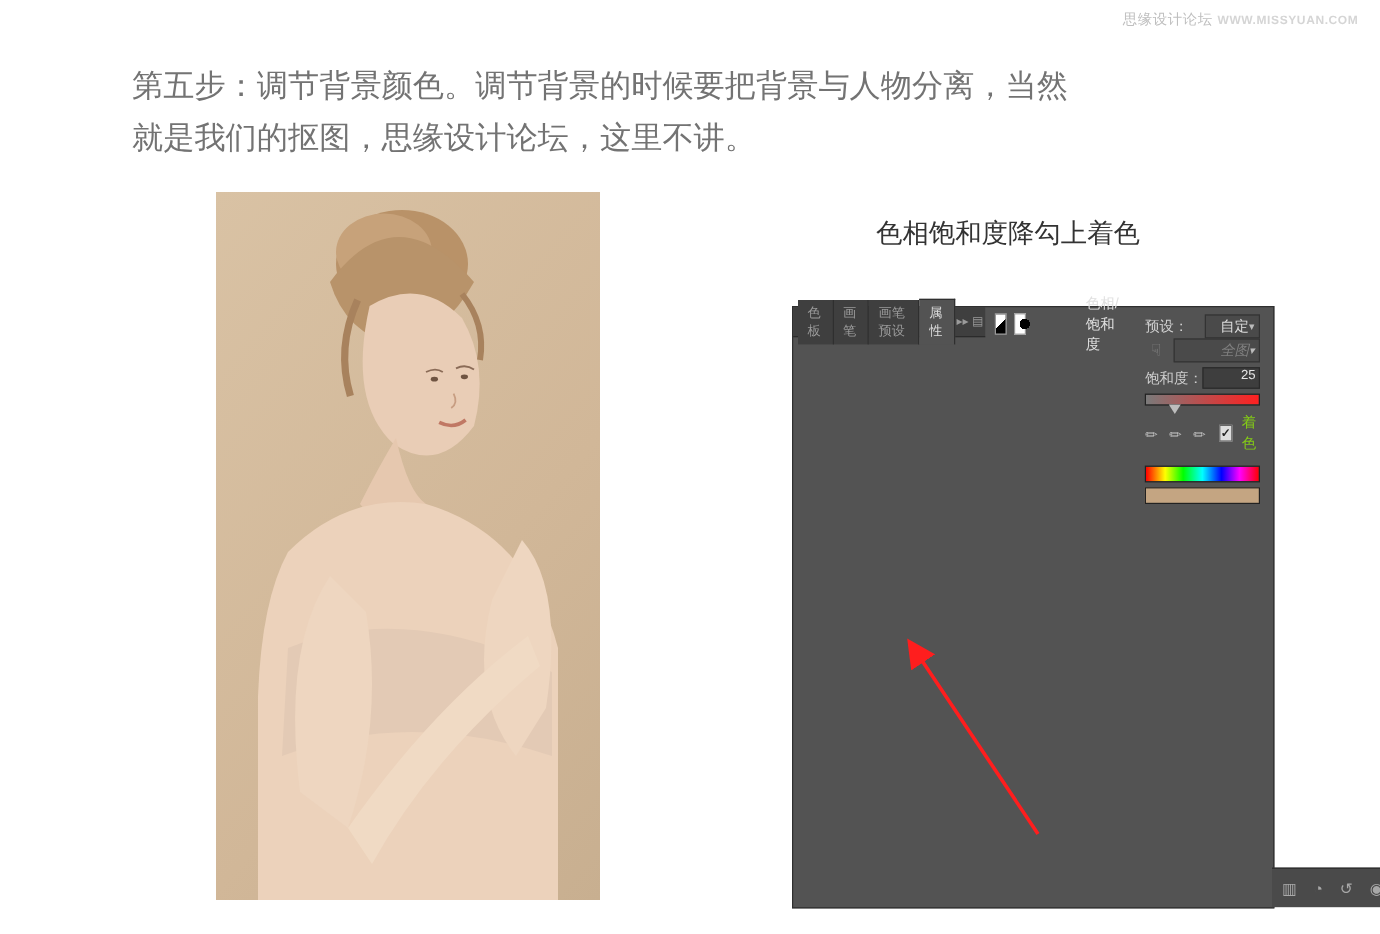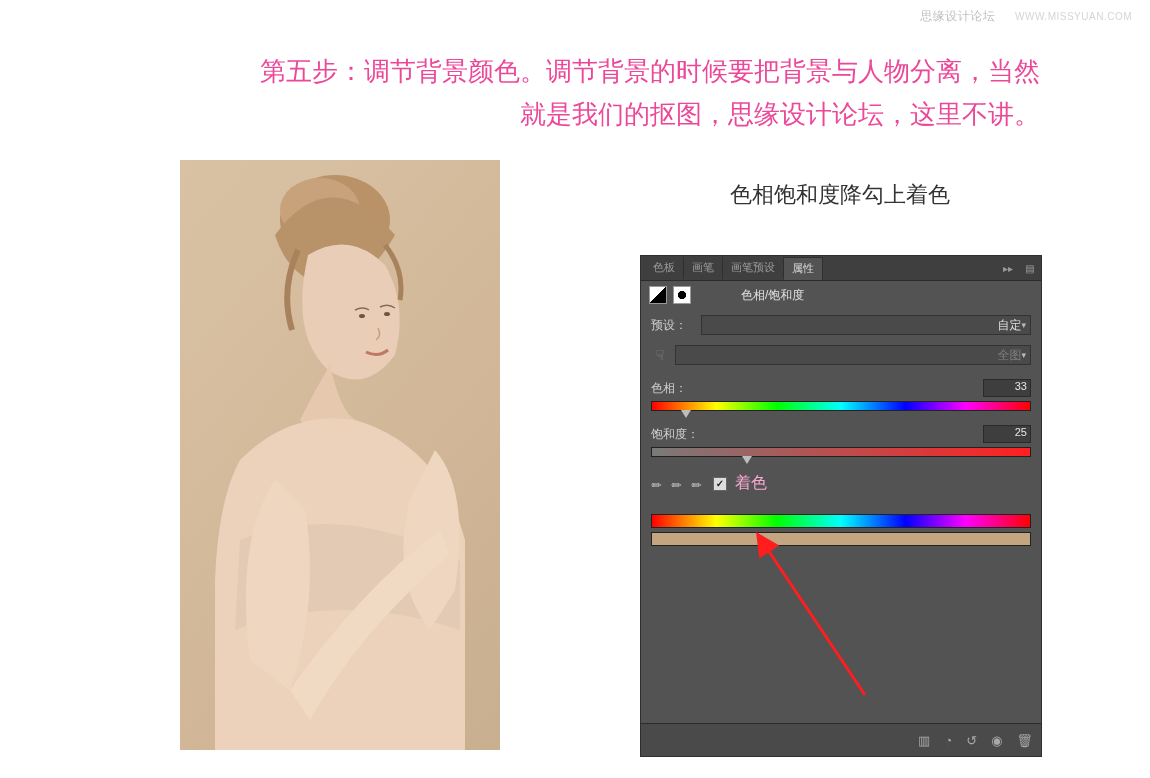--- a/index.html
+++ b/index.html
@@ -16,30 +16,31 @@
     position: absolute;
     top: 8px;
     right: 18px;
     font-size: 12px;
     color: #bfbfbf;
     letter-spacing: 0.5px;
   }
   .watermark .sub {
     font-size: 10px;
     color: #d5d5d5;
-    margin-left: 16px;
+    margin-left: 0;
+    font-weight: bold;
   }
   .header-text {
     position: absolute;
     top: 50px;
-    left: 96px;
+    left: 110px;
     right: 110px;
-    text-align: right;
+    text-align: left;
     font-size: 26px;
-    color: #ec4899;
+    color: #737373;
     line-height: 1.65;
     font-weight: 300;
   }
   .header-text .step-label {
     display: inline;
   }
 
   .portrait {
     position: absolute;
     top: 160px;
@@ -62,29 +63,29 @@
     width: 400px;
     text-align: center;
     font-size: 22px;
     color: #333;
     font-weight: 400;
   }
 
   .ps-panel {
     position: absolute;
     top: 255px;
-    left: 640px;
+    left: 660px;
     width: 400px;
     height: 500px;
     background: #535353;
     border: 1px solid #2f2f2f;
     font-size: 12px;
     color: #cfcfcf;
     display: flex;
-    flex-direction: column;
+    flex-direction: row;
   }
   .ps-tabbar {
     display: flex;
     align-items: center;
     height: 24px;
     background: #3f3f3f;
     border-bottom: 1px solid #2b2b2b;
     padding-left: 4px;
   }
   .ps-tab {
@@ -132,39 +133,38 @@
     position:absolute;
     left:3px;top:3px;width:10px;height:10px;border-radius:50%;
     background: radial-gradient(circle,#000 0 60%,transparent 61%);
   }
   .ps-titlebar .title-text { font-size: 12px; color:#e0e0e0;margin-left:44px; }
 
   .ps-body {
     padding: 6px 10px 10px 10px;
     display: flex;
     flex-direction: column;
-    gap: 10px;
   }
   .row {
     display: flex;
     align-items: center;
     gap: 6px;
   }
   .row .label { width: 44px; font-size: 12px; color: #cfcfcf; }
   .select {
     flex: 1;
     height: 18px;
     background: #4a4a4a;
     border: 1px solid #333;
     display: flex; align-items:center; justify-content:flex-end;
     padding: 0 4px 0 6px;
     font-size: 12px;
     color: #ddd;
   }
-  .select.disabled { color: #7f7f7f; }
+  .select.disabled { color: #7f7f7f; font-style: italic; }
   .dd-arrow { font-size: 9px; color: #bbb; }
   .hand-icon {
     width:18px;height:18px; display:flex;align-items:center;justify-content:center;
     color:#888;font-size:14px;
   }
 
   .slider-block { margin-top:4px; }
   .slider-head { display:flex; align-items:center; justify-content:space-between; }
   .slider-head .label2 { font-size:12px; color:#cfcfcf; }
   .valbox {
@@ -203,21 +203,21 @@
   .colorize-row {
     display:flex;align-items:center;gap:8px;margin-top:6px;position:relative;
   }
   .eyedroppers{ display:flex; gap:6px; }
   .eyedrop{ width:14px;height:14px; color:#c4c4c4; font-size:12px; transform:rotate(-45deg);}
   .checkbox {
     width:12px;height:12px;background:#ddd;border:1px solid #666;
     display:flex;align-items:center;justify-content:center;
     font-size:10px;color:#222;font-weight:bold;
   }
-  .cb-label{font-size:16px;color:#f9a8d4;}
+  .cb-label{font-size:12px;color:#84cc16;}
 
   .grad-bars{ display:flex;flex-direction:column;gap:4px;margin-top:10px;}
   .grad-bars .bar{height:12px;border:1px solid #222;}
   .bar.rainbow{background:linear-gradient(90deg,#ff0000 0%,#ffff00 17%,#00ff00 33%,#00ffff 50%,#0000ff 67%,#ff00ff 83%,#ff0000 100%);}
   .bar.tinted{background:#c4a582;}
 
   .ps-footer{
     margin-top:auto;
     display:flex;align-items:center;justify-content:flex-end;
     gap:14px;
@@ -299,29 +299,20 @@
     </div>
 
     <div class="row">
       <div class="hand-icon">☟</div>
       <div class="select disabled">
         <span>全图</span>
         <span class="dd-arrow">▾</span>
       </div>
     </div>
 
-    <div class="slider-block">
-      <div class="slider-head">
-        <span class="label2">色相：</span>
-        <span class="valbox">33</span>
-      </div>
-      <div class="track hue">
-        <div class="thumb" style="left:9%;"></div>
-      </div>
-    </div>
 
     <div class="slider-block">
       <div class="slider-head">
         <span class="label2">饱和度：</span>
         <span class="valbox">25</span>
       </div>
       <div class="track sat">
         <div class="thumb" style="left:25%;"></div>
       </div>
     </div>

